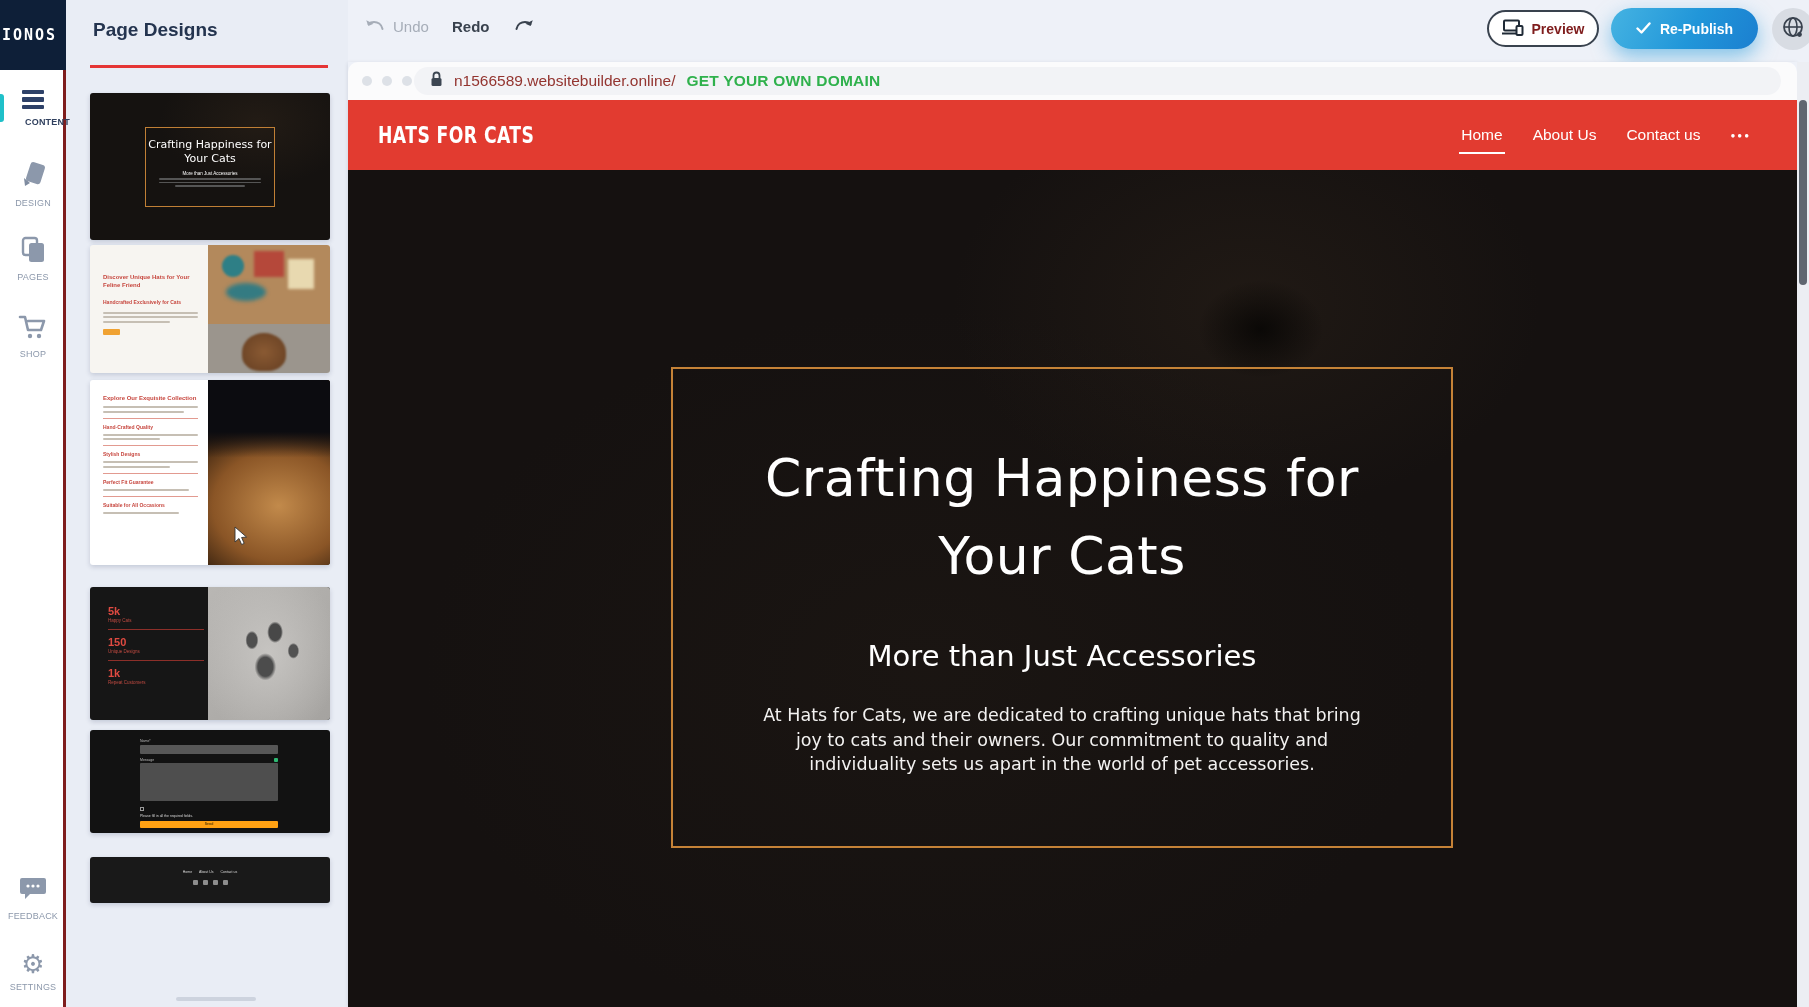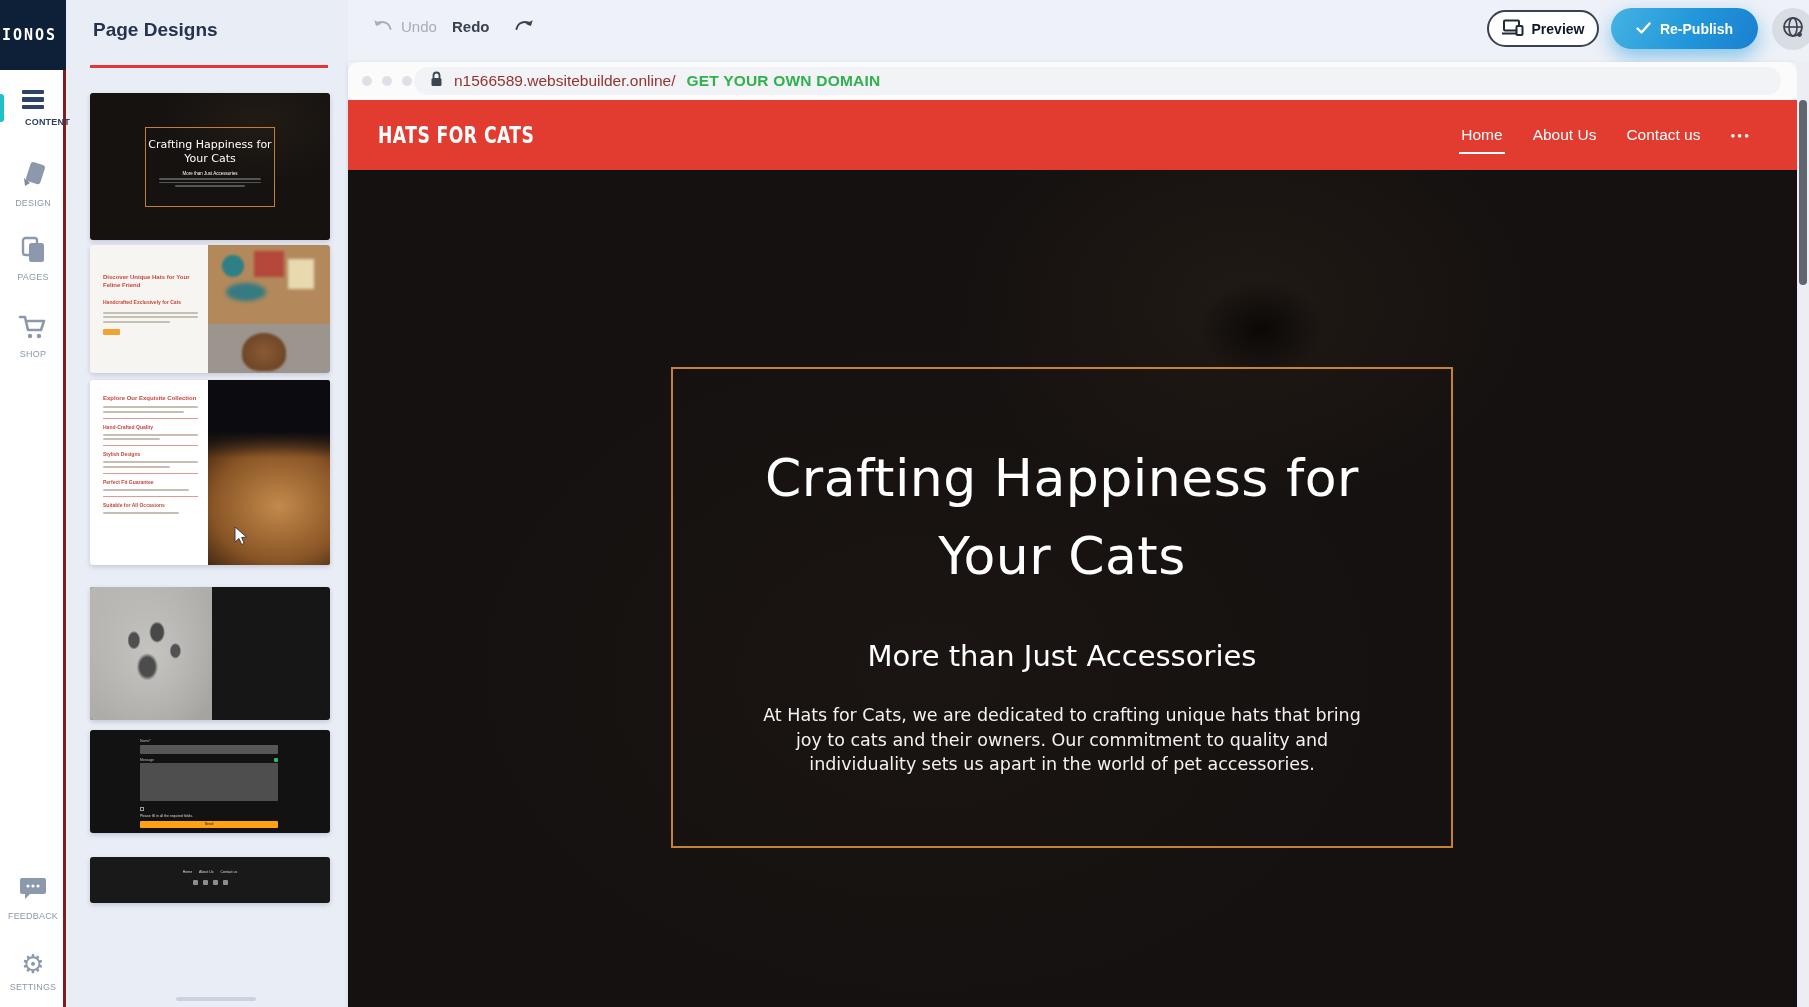--- a/index.html
+++ b/index.html
@@ -94,23 +94,23 @@
   
   .t6 { top:857px; height:46px; background:#191919; text-align:center; }
   .t6-links { display:flex; justify-content:center; gap:7px; padding-top:13px; }
   .t6-links span { color:#dadada; font-size:3.5px; }
   .t6-icons { display:flex; justify-content:center; gap:5px; margin-top:6px; }
   .t6-icons i { width:5px; height:5px; background:#8d8d8d; border-radius:1px; display:block; }
 
   .panel-scrollhint { position:absolute; left:110px; top:997px; width:80px; height:4px; border-radius:2px; background:#cdd3de; }
 
   
-  .undo-group { position:absolute; left:373px; top:17px; display:flex; gap:8px; align-items:center; color:#a6adb8; font-size:15px; cursor:default; }
+  .undo-group { position:absolute; left:365px; top:17px; display:flex; gap:8px; align-items:center; color:#a6adb8; font-size:15px; cursor:default; }
   .redo-group { position:absolute; left:452px; top:17px; display:flex; gap:24px; align-items:center; color:#39424e; font-size:15px; font-weight:bold; }
-  .btn-preview { position:absolute; left:1487px; top:10px; width:112px; height:37px; background:#fff; border:2px solid #39424e; border-radius:19px; display:flex; align-items:center; justify-content:center; gap:8px; font-size:14px; font-weight:bold; color:#0f172a; }
+  .btn-preview { position:absolute; left:1487px; top:10px; width:112px; height:37px; background:#fff; border:2px solid #39424e; border-radius:19px; display:flex; align-items:center; justify-content:center; gap:8px; font-size:14px; font-weight:bold; color:#7f1d1d; }
   .btn-republish { position:absolute; left:1611px; top:8px; width:147px; height:41px; border-radius:21px; background:linear-gradient(115deg,#45b3e2 0%, #2196d9 55%, #1b7fd0 100%); box-shadow:0 8px 20px rgba(41,156,218,.55); display:flex; align-items:center; justify-content:center; gap:9px; font-size:14px; font-weight:bold; color:#ffffff; }
   .btn-globe { position:absolute; left:1772px; top:8px; width:42px; height:42px; border-radius:50%; background:#d8dce3; display:flex; align-items:center; justify-content:center; }
 
   
   .preview { position:absolute; left:348px; top:62px; width:1449px; bottom:0; box-shadow:0 1px 4px rgba(20,30,60,.12); }
   .browser-bar { position:absolute; left:0; top:0; width:100%; height:38px; background:#fbfbfc; border-radius:10px 10px 0 0; }
   .dots { position:absolute; left:14px; top:14px; display:flex; gap:10px; }
   .dots i { width:10px; height:10px; border-radius:50%; background:#dde1e7; display:block; }
   .url-pill { position:absolute; left:66px; right:16px; top:5px; height:28px; background:#f2f3f6; border-radius:14px; display:flex; align-items:center; padding-left:16px; gap:11px; }
   .url-text { color:#93342f; font-size:15.5px; }
@@ -273,20 +273,30 @@
         <div class="div"></div>
         <div class="red-h small">Suitable for All Occasions</div>
         <div style="margin-top:3px;">
             <div class="sk light" style="width:80%;"></div>
           </div>
       </div>
       <div class="right t3-photo"></div>
     </div>
 
     <div class="thumb t4 split">
+      <div class="left">
+        <div class="stat-v">5k</div>
+        <div class="stat-l">Happy Cats</div>
+        <div class="div"></div>
+        <div class="stat-v">150</div>
+        <div class="stat-l">Unique Designs</div>
+        <div class="div"></div>
+        <div class="stat-v">1k</div>
+        <div class="stat-l">Repeat Customers</div>
+      </div>
       <div class="right t4-photo"></div>
     </div>
 
     <div class="thumb t5">
       <div class="f-inner">
         <div class="f-lbl">Name*</div>
         <div class="f-input"></div>
         <div class="f-msgrow">
           <span class="f-lbl" style="margin:0;">Message</span>
           <span class="f-emoji"></span>

